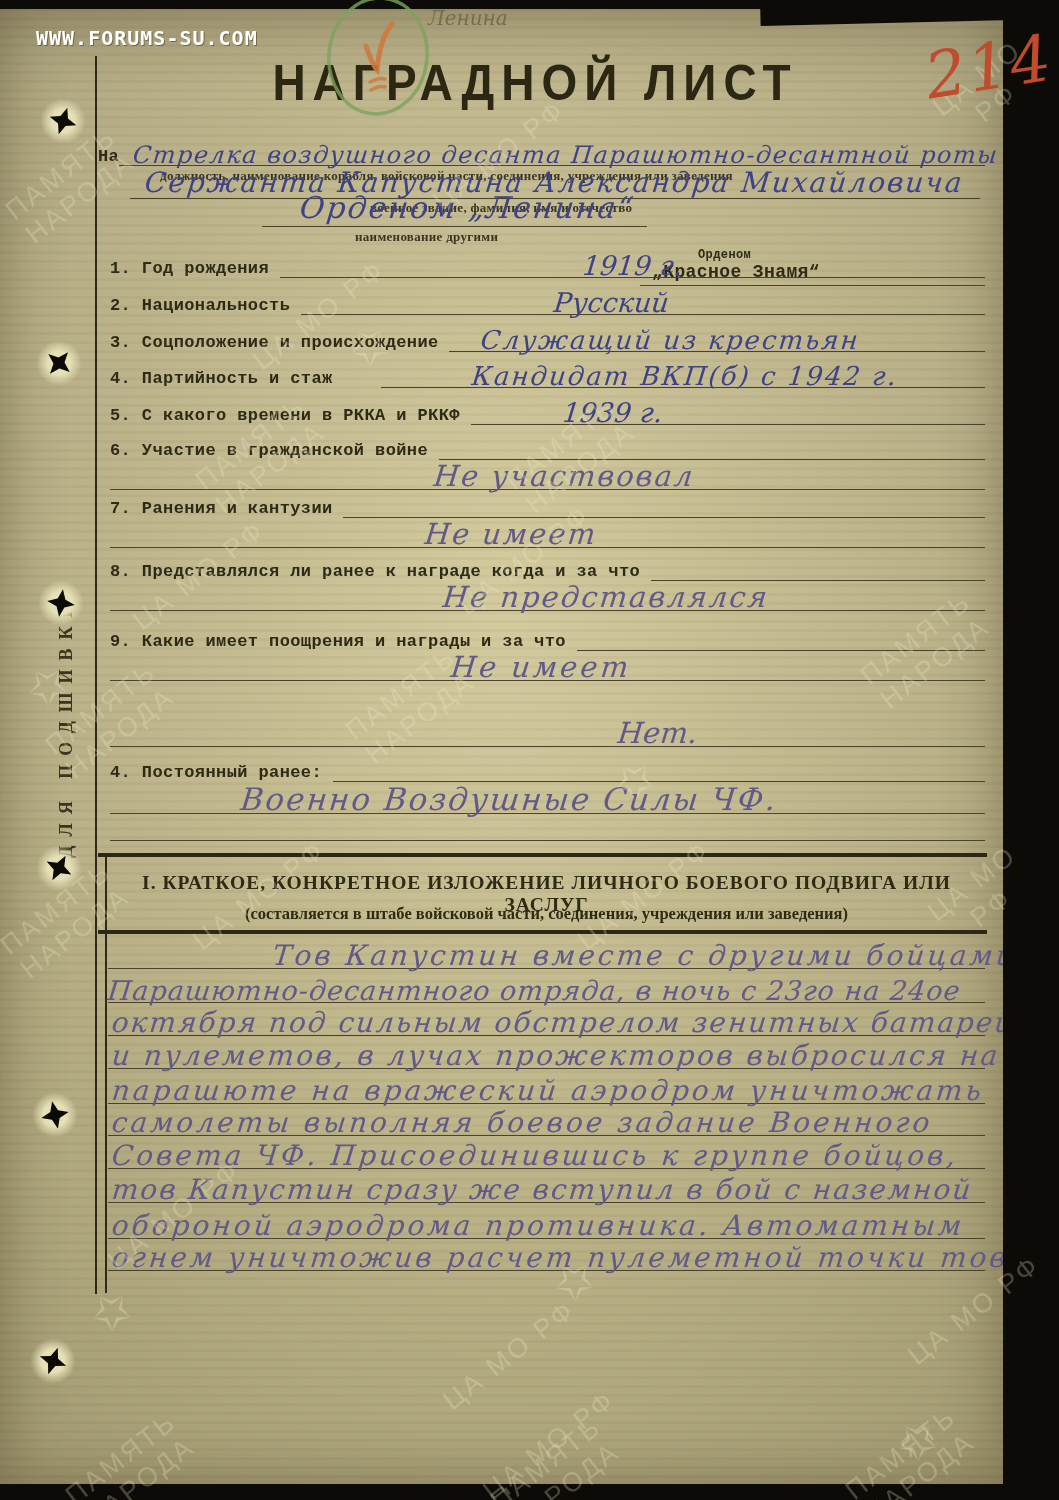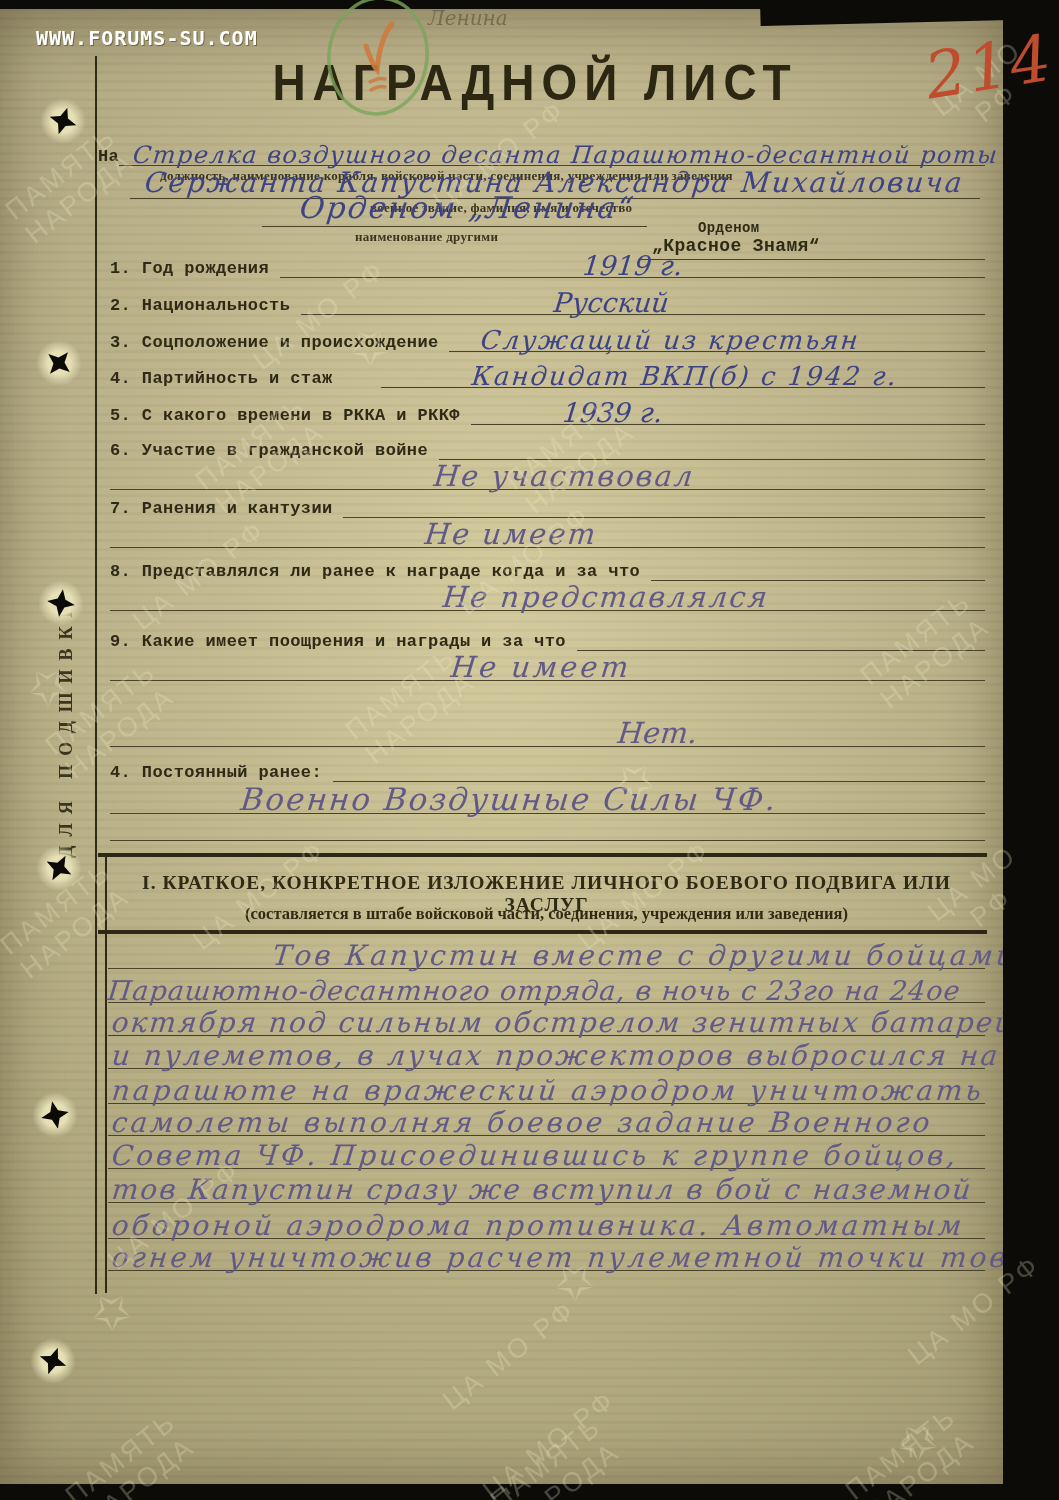--- a/index.html
+++ b/index.html
@@ -78,21 +78,21 @@
 
   <div class="rule" style="left:130px;width:850px;top:158px;height:32px;"></div>
   <div class="hw hw-blue" style="position:absolute;left:145px;top:158px;font-size:28px;letter-spacing:2px;">Сержанта Капустина Александра Михайловича</div>
   <div class="caption" style="position:absolute;left:370px;top:192px;">военное звание, фамилия, имя и отечество</div>
 
   <div class="rule" style="left:262px;width:385px;top:186px;height:32px;"></div>
   <div class="hw hw-blue" style="position:absolute;left:300px;top:182px;font-size:30px;letter-spacing:2px;">Орденом „Ленина“</div>
   <div class="caption" style="position:absolute;left:355px;top:221px;">наименование другими</div>
 
   <div style="position:absolute;left:640px;top:212px;width:345px;border-bottom:1.6px solid #4a432a;padding-bottom:3px;">
-    <div class="plabel" style="padding-left:58px;font-size:14px;">Орденом</div>
+    <div class="plabel" style="padding-left:58px;font-size:12px;margin-top:28px;">Орденом</div>
     <div class="plabel" style="padding-left:12px;font-size:18px;">„Красное Знамя“</div>
   </div>
 
   <div class="frow" style="top:240px;height:30px;">
     <span class="plabel"><span>1.</span>&nbsp;<span>Год рождения</span>&nbsp;</span>
     <span class="ffill">
         <span class="fval hw hw-blue" style="left:43%;font-size:27px;">1919 г.</span>
       </span>
   </div>
   <div class="frow" style="top:277px;height:30px;">

